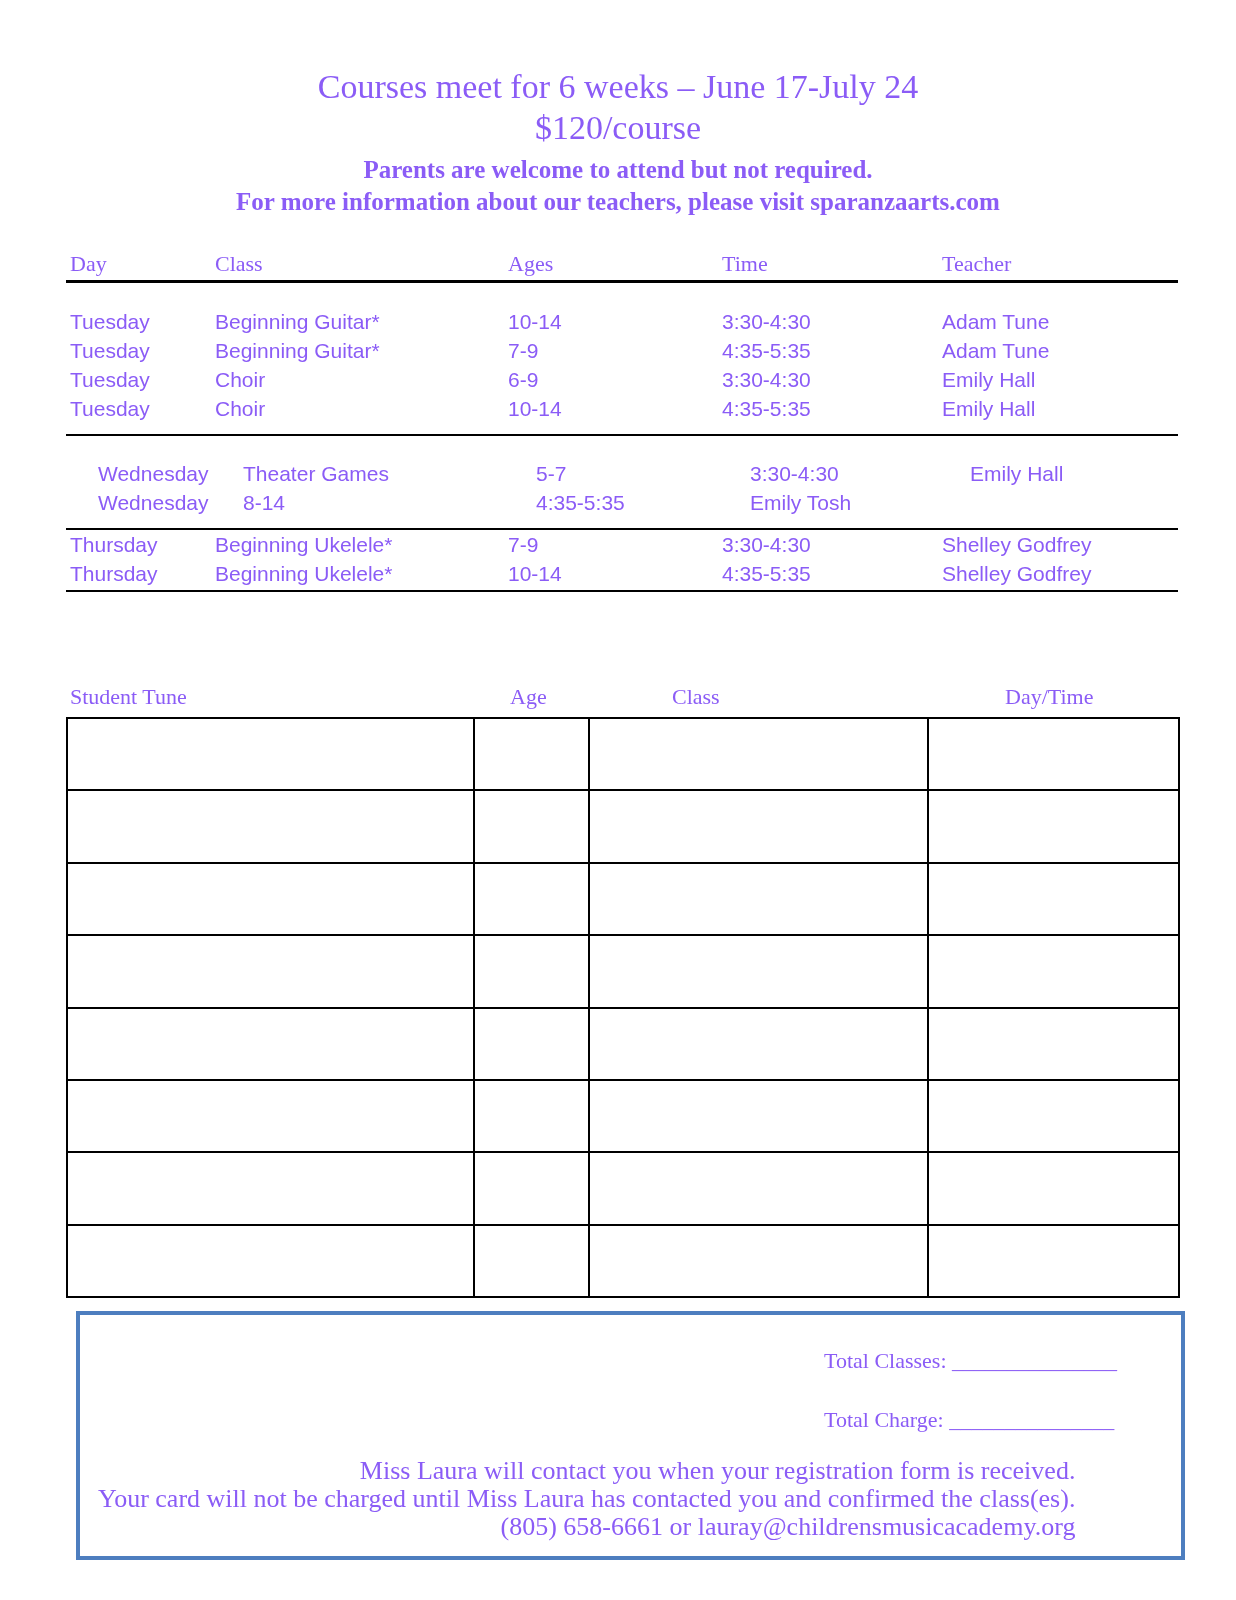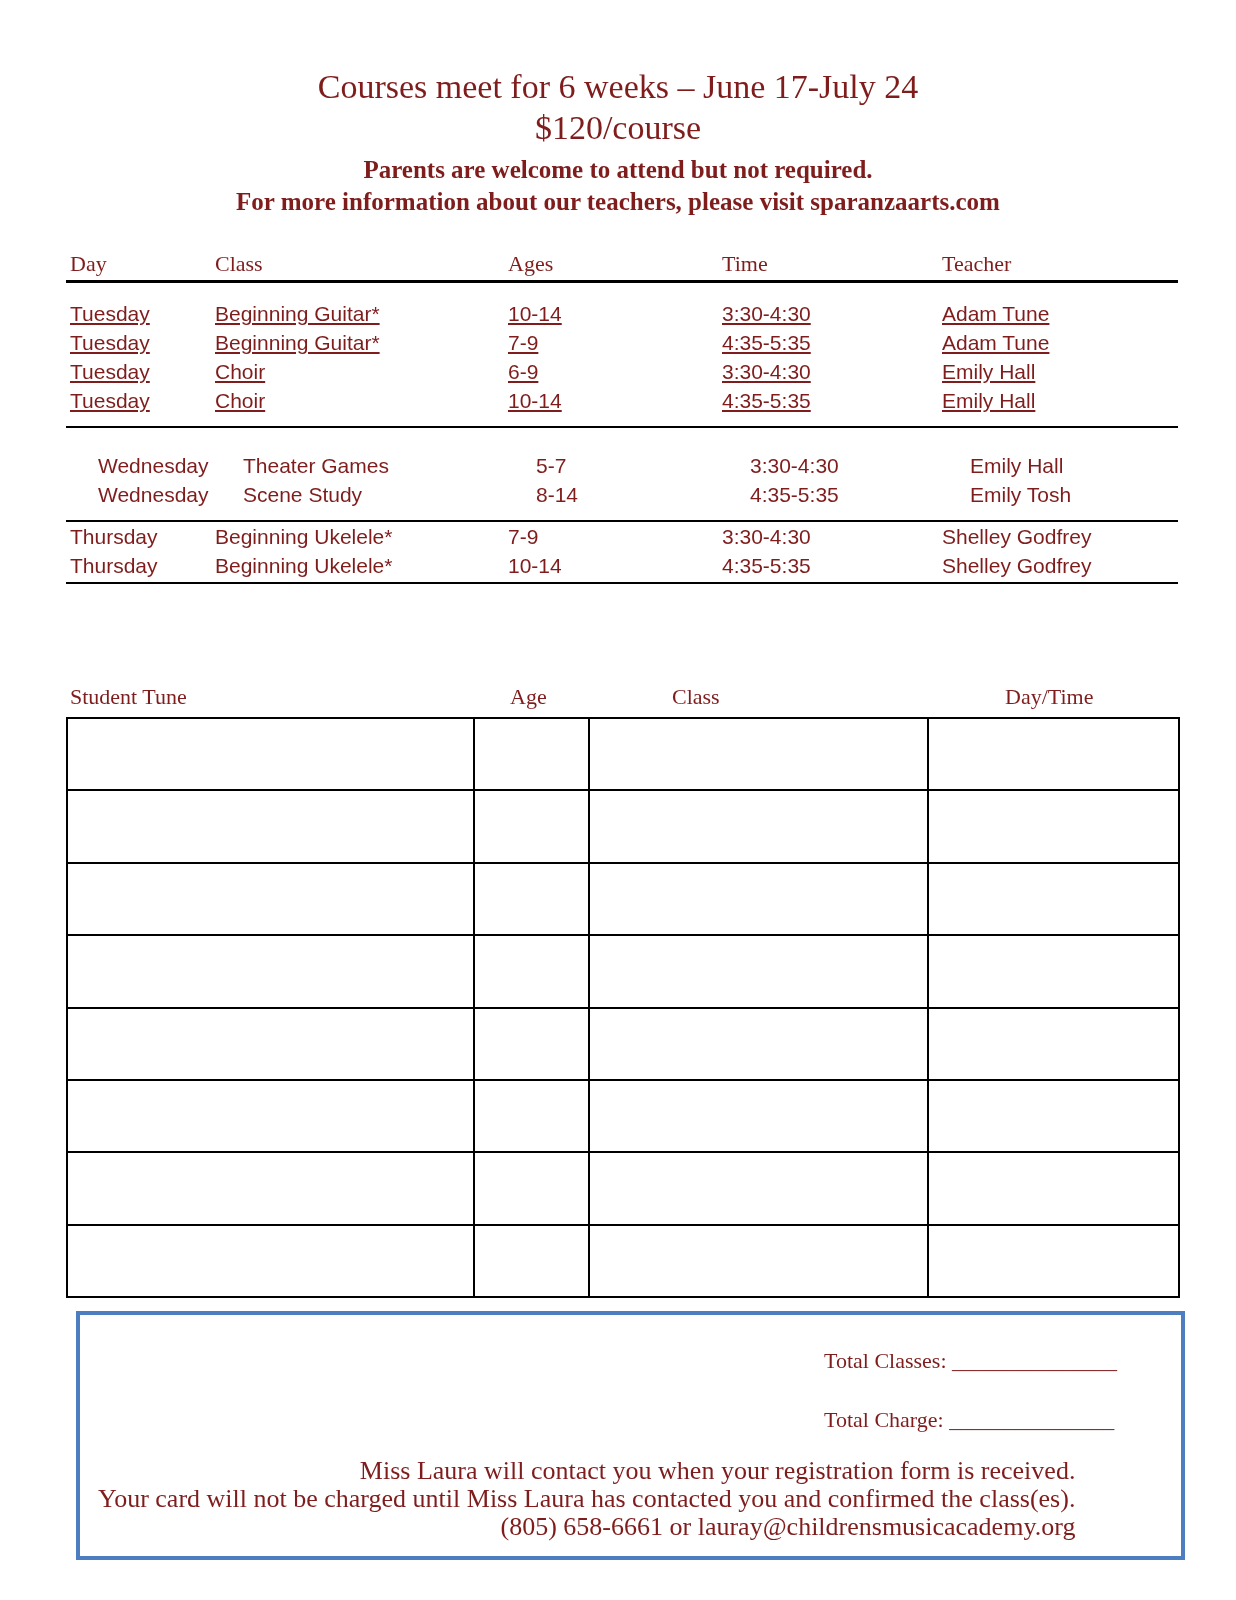--- a/index.html
+++ b/index.html
@@ -1,36 +1,36 @@
 <!DOCTYPE html>
 <html><head>
 <meta charset="utf-8">
 <style>
   html,body { margin:0; padding:0; background:#ffffff; }
   .page {
     position:relative; width:1236px; height:1600px; background:#ffffff;
-    font-family:"Liberation Serif", serif; color:#7f1d1d; overflow:hidden;
+    font-family:"Liberation Serif", serif; color:#8b5cf6; overflow:hidden;
   }
 
   
   .doc-header { position:absolute; top:66px; left:0; width:100%; text-align:center; }
   .title-line { font-size:34px; line-height:41px; font-weight:400; }
   .bold-line  { font-size:25px; line-height:32px; font-weight:700; }
   .bold-line.first { margin-top:6px; }
 
   
   .schedule { position:absolute; left:66px; top:247px; width:1112px; }
   .sched-grid { display:grid; grid-template-columns:145px 293px 214px 220px 1fr; padding-left:4px; }
   .sched-head { font-size:22px; line-height:33px; height:33px; }
   .rule { background:#000; width:100%; }
   .rule.thick { height:3px; }
   .rule.thin  { height:2px; }
   .sched-group { font-family:"Liberation Sans", sans-serif; font-size:21px; }
   .sched-row { line-height:29px; height:29px; }
-  .sched-group.g0 { padding-top:16px; padding-bottom:11px;text-decoration:underline; }
+  .sched-group.g0 { padding-top:24px; padding-bottom:11px; }
   .sched-group.g1 { padding-top:23px; padding-bottom:11px;margin-left:28px; }
   .sched-group.g2 { padding-bottom:2px;  }
 
   
   .instrument-note {
     position:absolute; left:68px; top:629px; width:1110px;
     font-size:22px; font-weight:700; white-space:pre-wrap;
   }
 
   
@@ -113,21 +113,20 @@
         <div class="sched-group g1">
           <div class="sched-grid sched-row">
             <div>Wednesday</div>
             <div>Theater Games</div>
             <div>5-7</div>
             <div>3:30-4:30</div>
             <div>Emily Hall</div>
           </div>
           <div class="sched-grid sched-row">
             <div>Wednesday</div>
-            <div>Scene Study</div>
             <div>8-14</div>
             <div>4:35-5:35</div>
             <div>Emily Tosh</div>
           </div>
         </div>
         <div class="rule thin"></div>
         <div class="sched-group g2">
           <div class="sched-grid sched-row">
             <div>Thursday</div>
             <div>Beginning Ukelele*</div>

